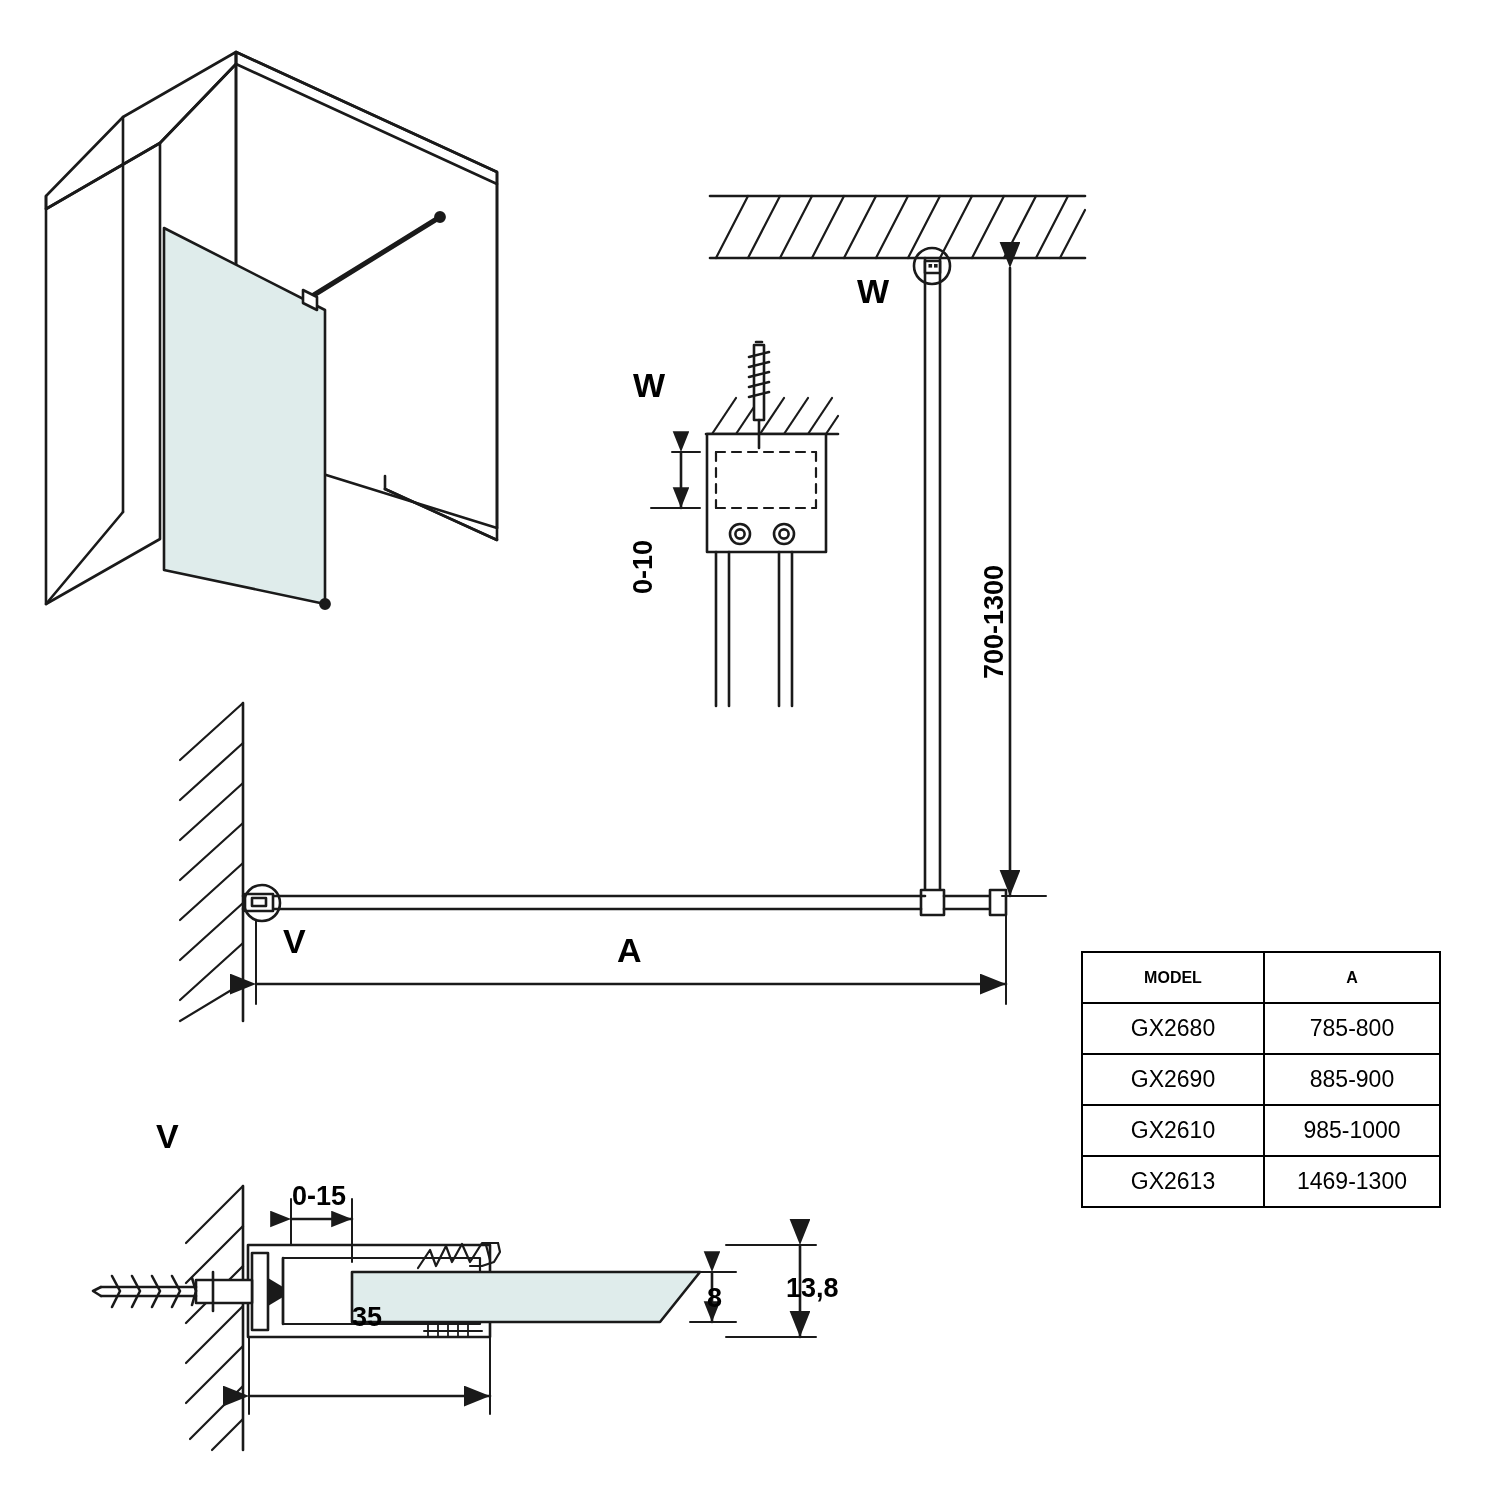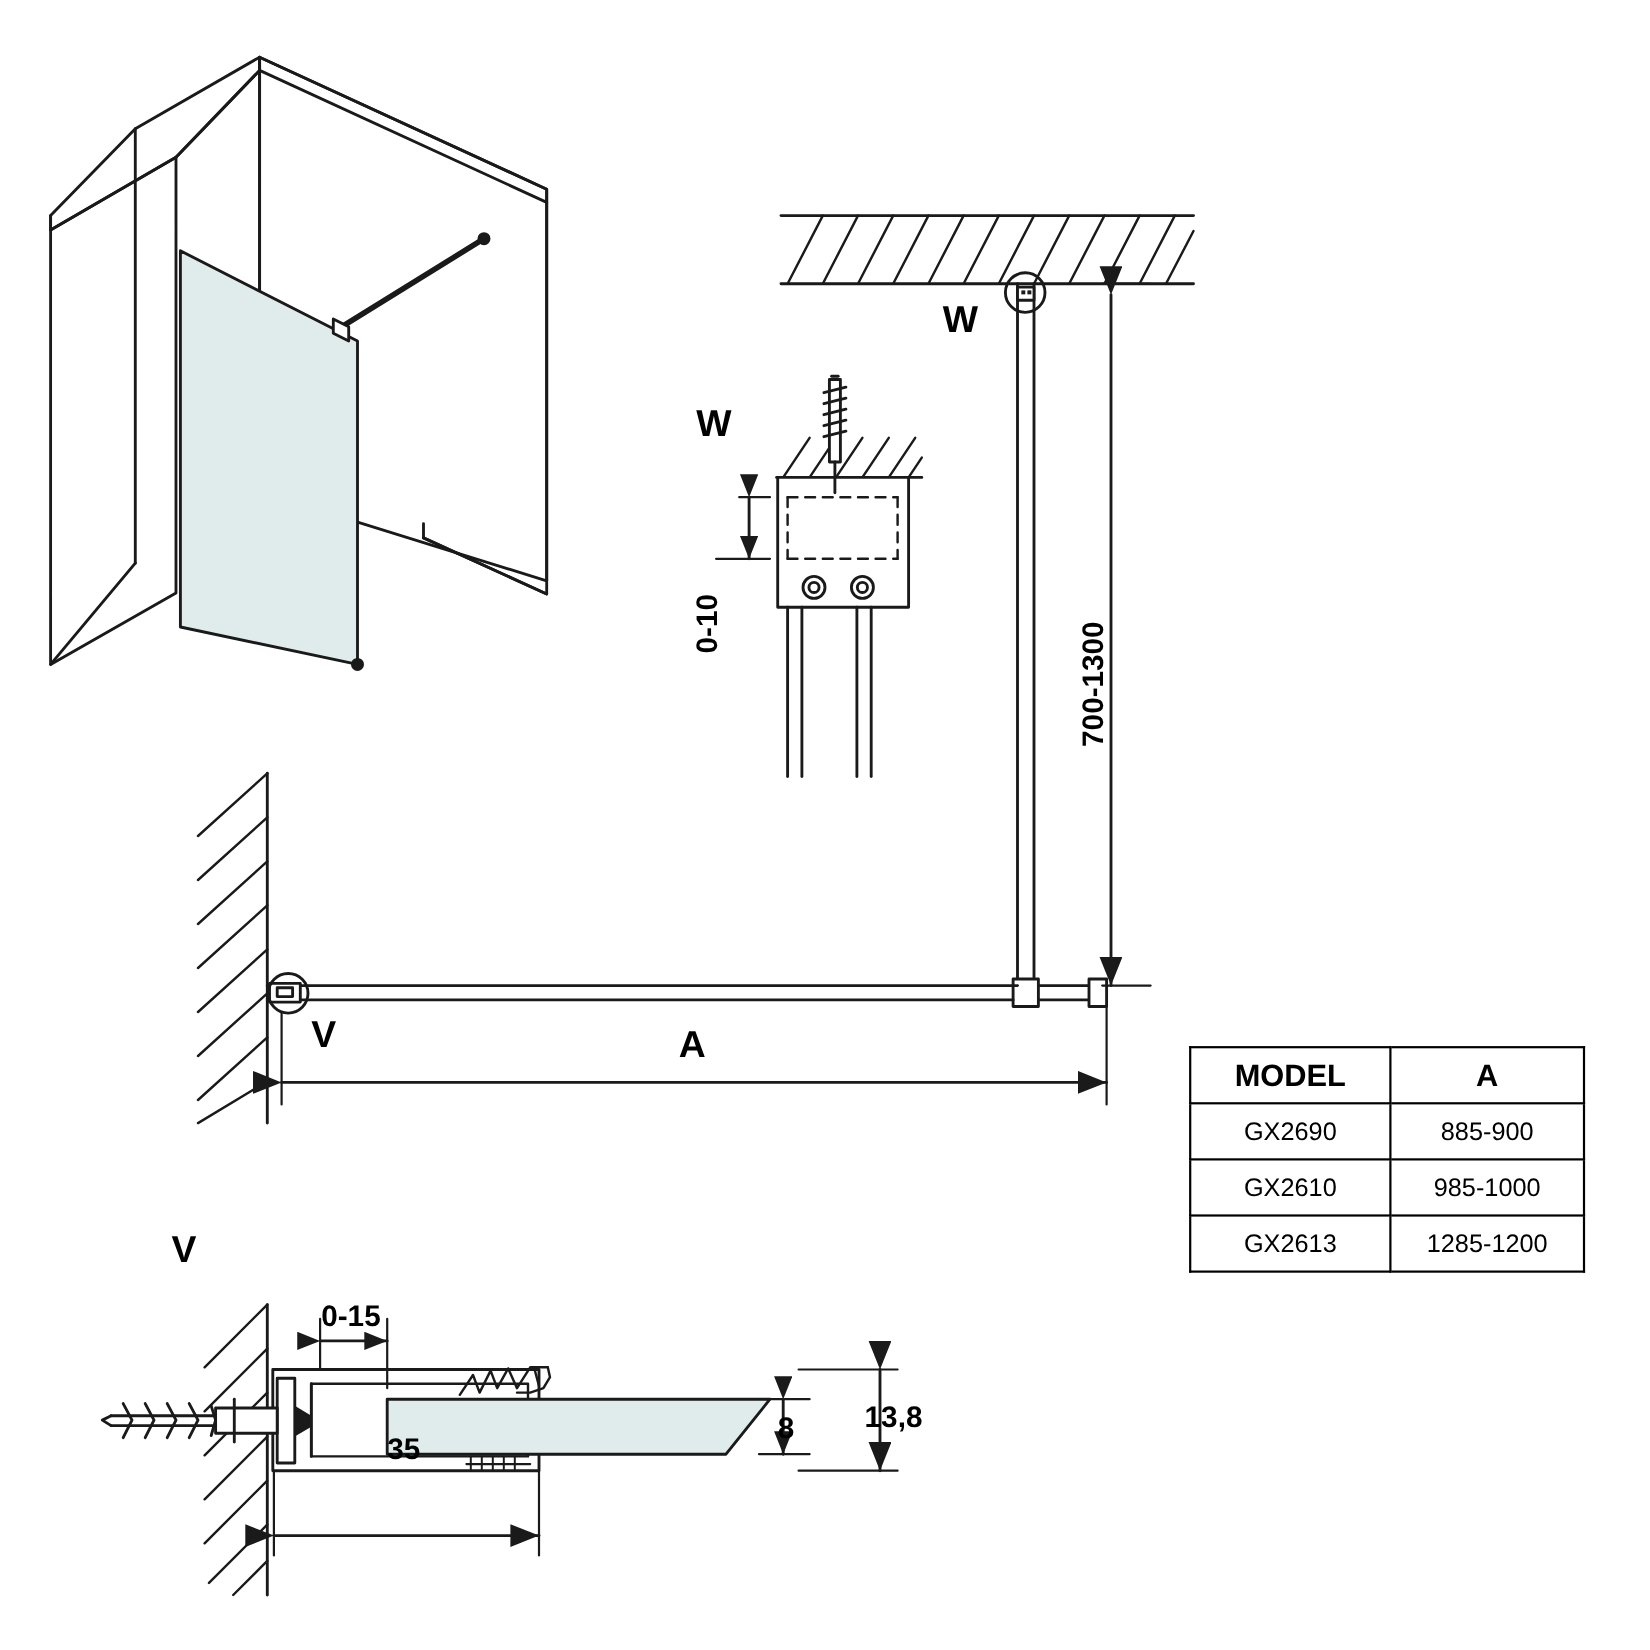--- a/index.html
+++ b/index.html
@@ -51,21 +51,21 @@
     border: 2px solid #000;
     font-family: "Liberation Sans", sans-serif;
     font-size: 23px;
     text-align: center;
     padding: 0;
     height: 49px;
     color: #000;
   }
   #model-table th:first-child, #model-table td:first-child { width: 180px; }
   #model-table th:last-child, #model-table td:last-child { width: 174px; }
-  #model-table th { font-weight: bold; font-size: 28px; }
+  #model-table th { font-weight: bold; font-size: 16px; }
   #model-table td { font-weight: normal; }
 </style>
 </head>
 <body>
 
 <div id="stage">
 
   <svg class="layer" viewBox="0 0 1500 1500">
     <defs>
       <marker id="ar" markerWidth="12" markerHeight="12" refX="10" refY="4" orient="auto" markerUnits="strokeWidth">
@@ -311,27 +311,31 @@
 
   <table id="model-table">
     <thead>
       <tr>
         <th>MODEL</th>
         <th>A</th>
       </tr>
     </thead>
     <tbody>
       <tr>
+        <td>GX2680</td>
+        <td>785-800</td>
+      </tr>
+      <tr>
         <td>GX2690</td>
         <td>885-900</td>
       </tr>
       <tr>
         <td>GX2610</td>
         <td>985-1000</td>
       </tr>
       <tr>
         <td>GX2613</td>
-        <td>1285-1200</td>
+        <td>1469-1300</td>
       </tr>
     </tbody>
   </table>
 
 </div>
 
 </body></html>

